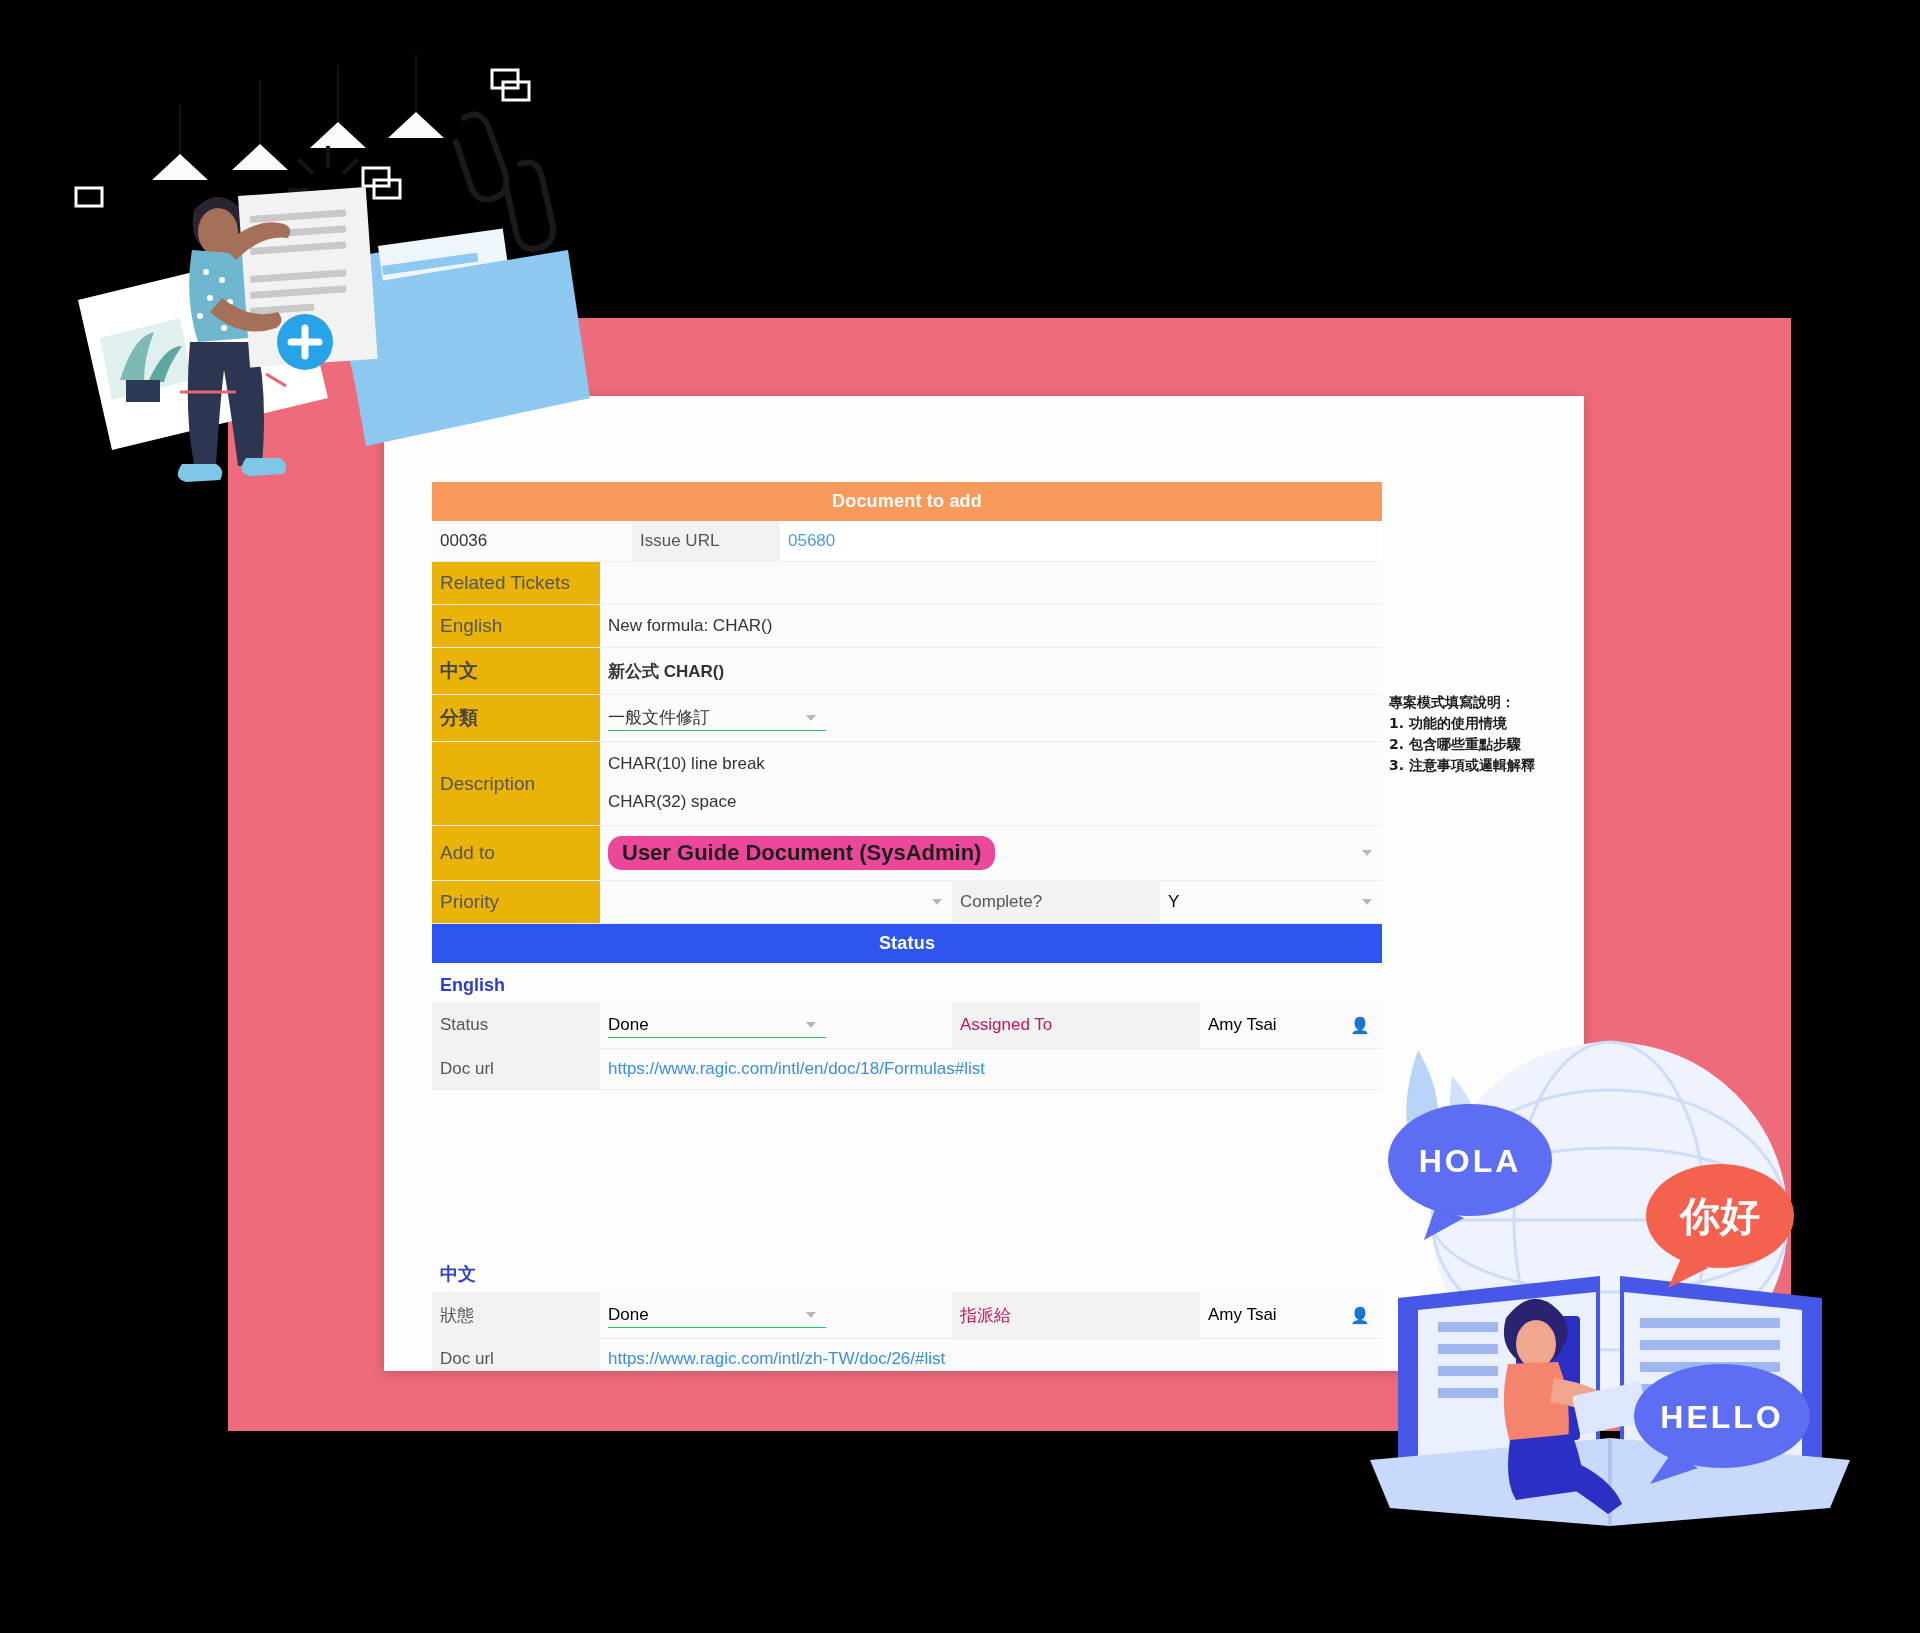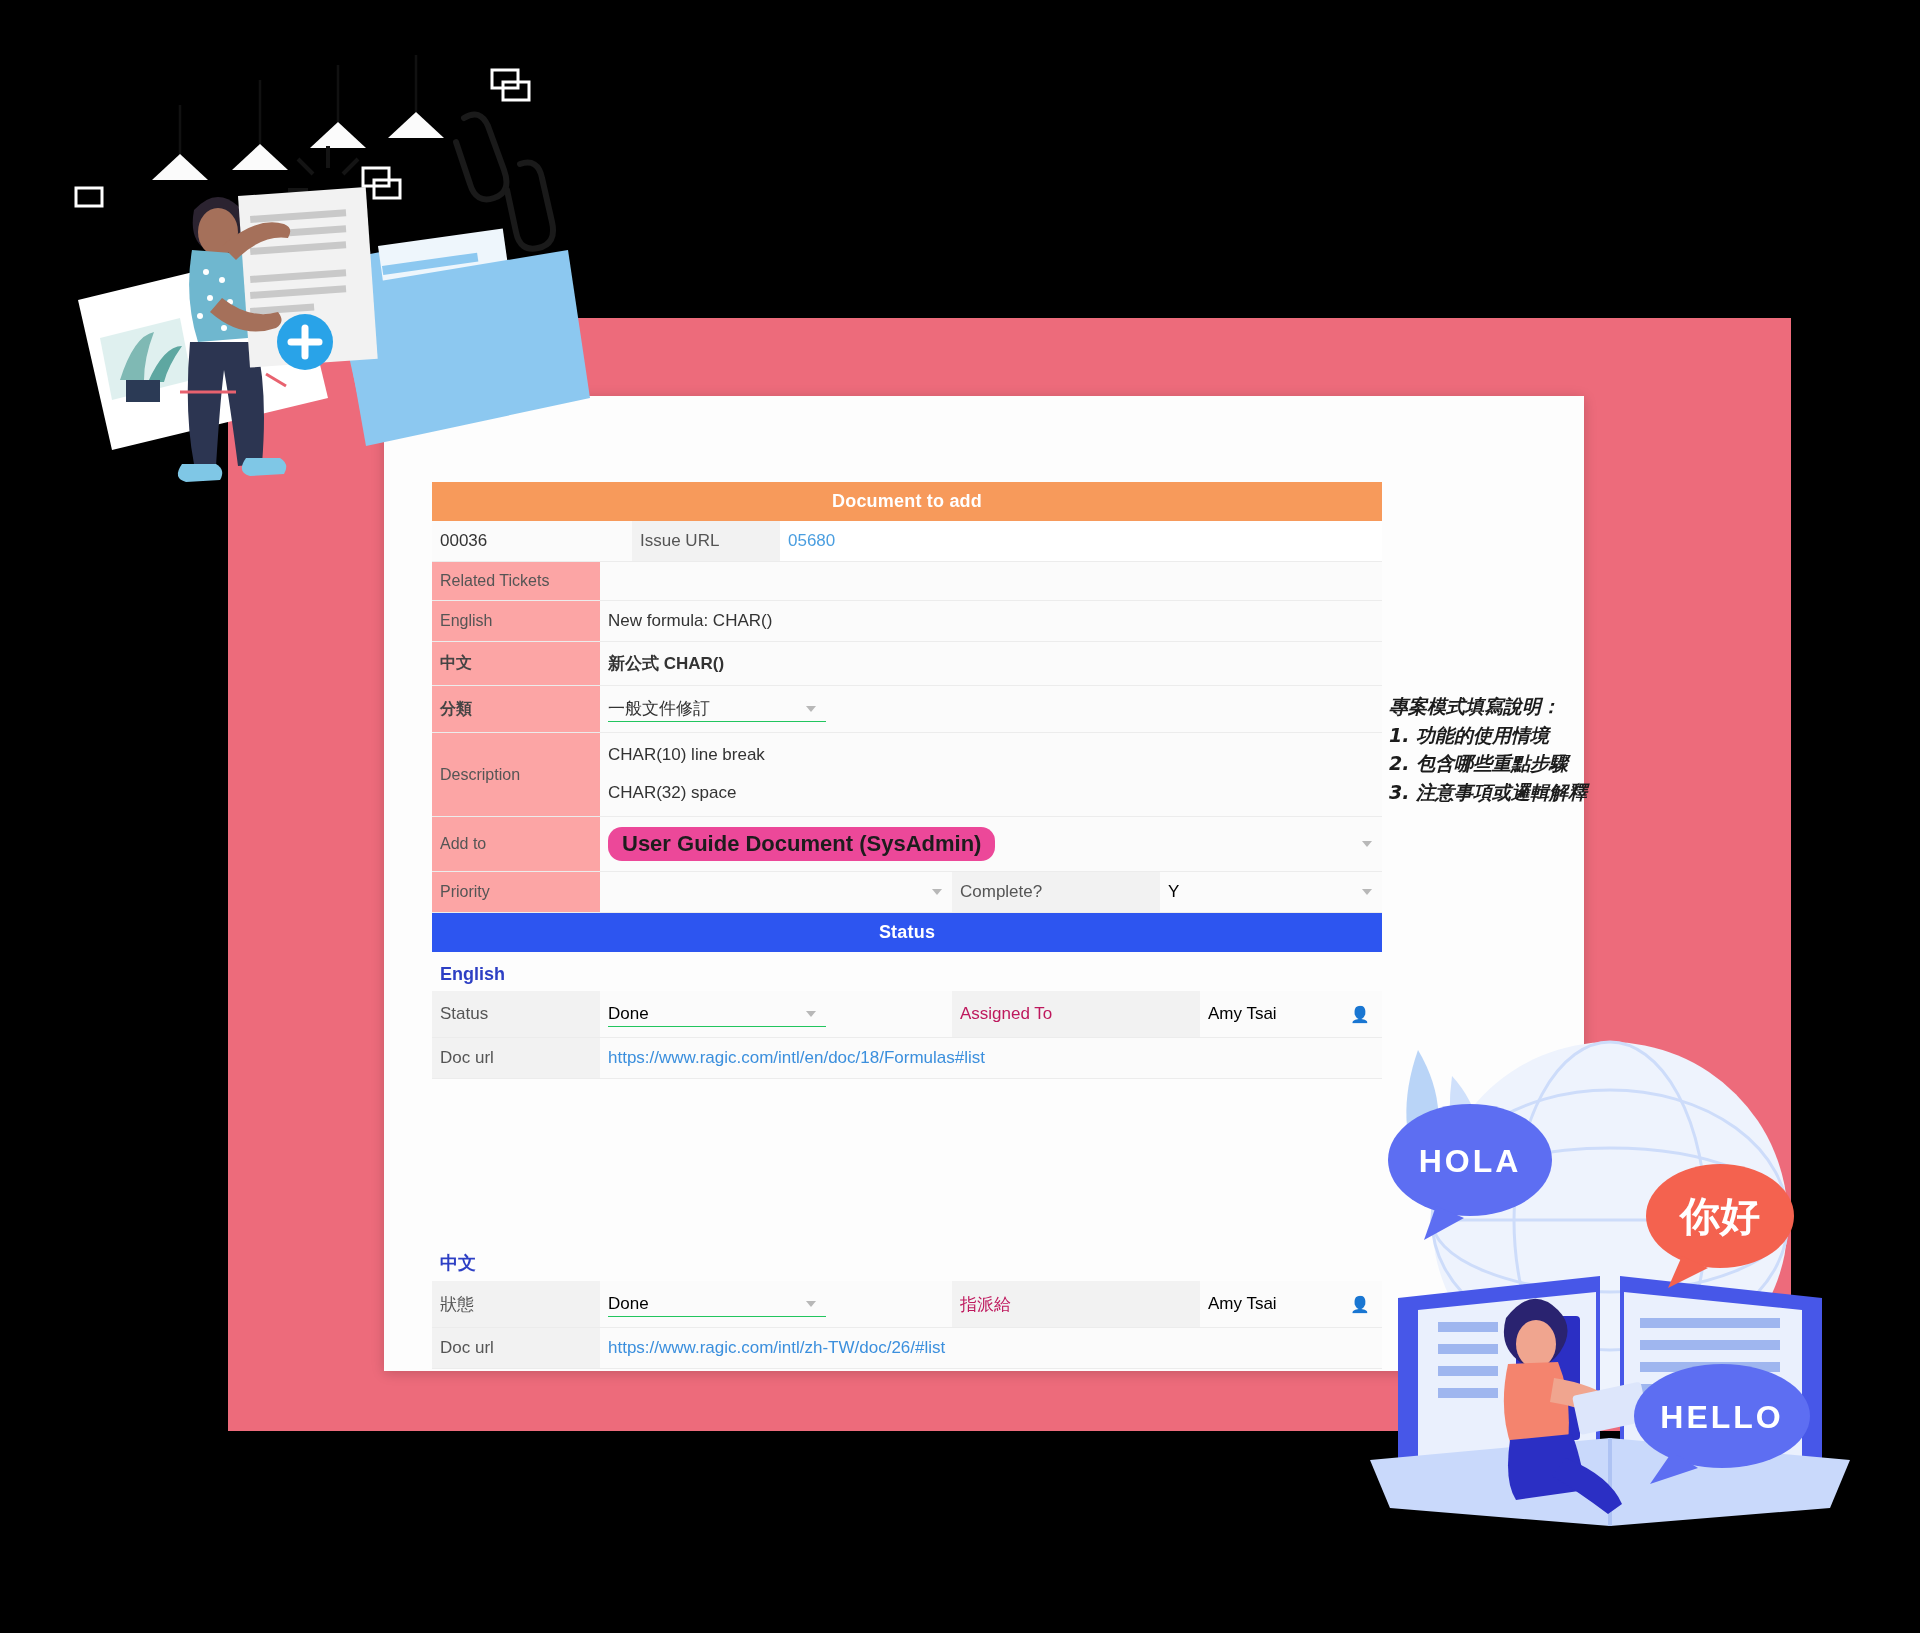--- a/index.html
+++ b/index.html
@@ -35,22 +35,22 @@
     position:absolute; left:700px; top:420px;
     font-size: 44px; color:#efefef; line-height:1;
     user-select:none;
   }
 
   
   .ftable { position:absolute; left:48px; top:86px; width:950px; }
   .row { display:flex; width:100%; border-bottom:1px solid #ececec; }
   .lbl {
     width: 168px; min-width:168px;
-    background:#fca5a5;
-    color:#555; font-size:16px;
+    background:#eab308;
+    color:#555; font-size:19px;
     padding:10px 8px 10px 8px;
     display:flex; align-items:center;
   }
   .lbl.cjk { font-weight:700; color:#444; }
   .val {
     flex:1; background:#fbfbfb;
     font-size:17px; color:#333;
     padding:10px 8px;
     display:flex; align-items:center;
     position:relative;
@@ -111,23 +111,22 @@
 
   .docrow .c1 { width:168px; background:#f2f2f2; color:#555; }
   .docrow .c2 { flex:1; background:#fbfbfb; }
   .docrow > div { padding:10px 8px; font-size:17px; display:flex; align-items:center; min-height:38px; }
 
   .spacer { height:160px; }
 
   
   .note {
     position:absolute; left:1389px; top:692px;
-    font-size:19px; font-weight:700; color:#1c1c1c; line-height:1.5;
+    font-size:14px; font-weight:700; color:#1c1c1c; line-height:1.5;
     font-family:"DejaVu Sans","Liberation Sans",sans-serif;
-    font-style:italic;
   }
   .note div { white-space:nowrap; }
 
   
   .ill { position:absolute; pointer-events:none; }
 
   
   #ill-docs { left:60px; top:50px; width:620px; height:460px; }
 
   

